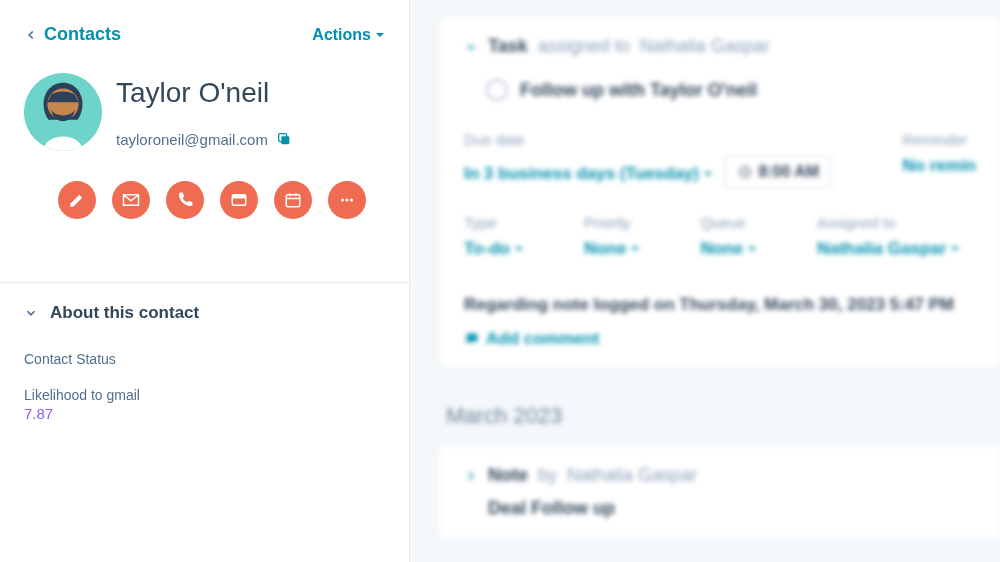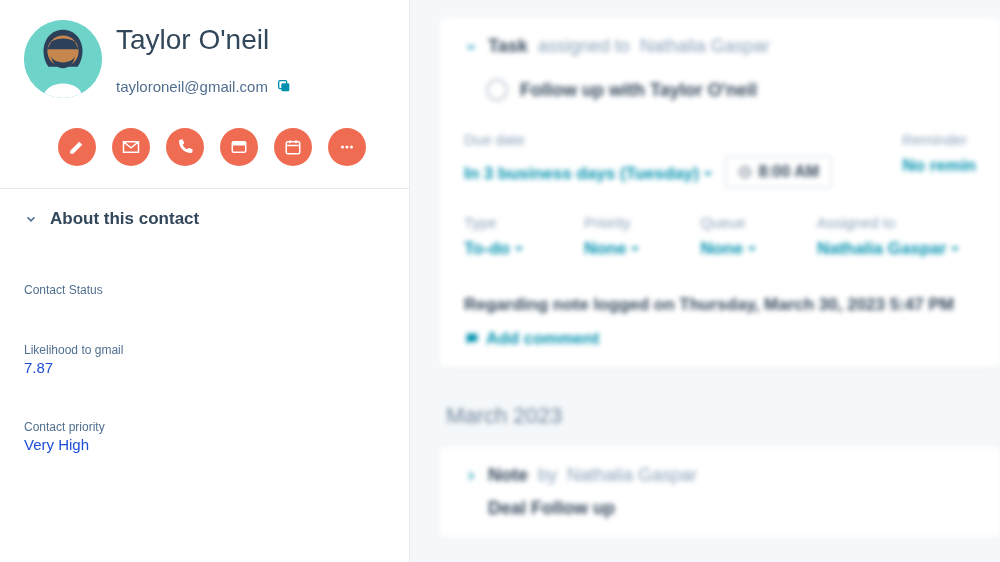--- a/index.html
+++ b/index.html
@@ -11,26 +11,26 @@
   .contact-card { display: flex; gap: 14px; padding: 20px 24px 18px 24px; align-items: center; }
   .avatar { width: 78px; height: 78px; border-radius: 50%; background: #6ed4ca; position: relative; overflow: hidden; flex-shrink: 0; }
   .avatar svg { width: 100%; height: 100%; }
   .contact-info h1 { font-size: 28px; font-weight: 400; color: #33475b; margin-bottom: 12px; }
   .email-row { display: flex; align-items: center; gap: 8px; margin-top: 22px; }
   .email-row span { color: #516f90; font-size: 15px; }
   .copy-icon { width: 16px; height: 16px; color: #0091ae; cursor: pointer; }
   .action-circles { display: flex; gap: 16px; padding: 12px 24px 22px 58px; }
   .circle { width: 38px; height: 38px; border-radius: 50%; background: #ef6b51; display: flex; align-items: center; justify-content: center; color: #fff; cursor: pointer; }
   .circle svg { width: 18px; height: 18px; fill: #fff; }
-  .section-hdr { display: flex; align-items: center; gap: 12px; padding: 20px 24px; border-top: 1px solid #eaeaea; cursor: pointer; }
+  .section-hdr { display: flex; align-items: center; gap: 12px; padding: 20px 24px; border-top: 1px solid #eaeaea; cursor: pointer; margin-top: 41px; }
   .section-hdr h2 { font-size: 17px; font-weight: 700; color: #33475b; }
   .chev { width: 14px; height: 14px; color: #516f90; }
   .fields { padding: 8px 24px 24px 24px; display: flex; flex-direction: column; gap: 18px; }
-  .field-label { font-size: 12px; color: #516f90; margin-bottom: 2px; margin-top: 26px; }
-  .field-value { font-size: 15px; color: #1d4ed8; }
+  .field-label { font-size: 14px; color: #516f90; margin-bottom: 2px; }
+  .field-value { font-size: 15px; color: #8b5cf6; }
   
   .main { flex: 1; padding: 18px 0 0 30px; filter: blur(2.5px); color: #89a0b8; }
   .task-card { background: #fff; border-radius: 6px; padding: 18px 24px; box-shadow: 0 1px 3px rgba(0,0,0,0.05); margin-bottom: 28px; }
   .task-header { display: flex; align-items: center; gap: 10px; font-size: 18px; margin-bottom: 16px; }
   .task-header .b { color: #33475b; font-weight: 700; }
   .task-title-row { display: flex; align-items: center; gap: 12px; font-size: 18px; color: #33475b; font-weight: 600; padding: 6px 0 22px 22px; }
   .task-row { display: flex; gap: 60px; padding: 8px 0 18px 0; }
   .task-col .lbl { font-size: 15px; color: #89a0b8; margin-bottom: 8px; }
   .task-col .val { font-size: 17px; color: #0091ae; font-weight: 700; display: flex; align-items: center; gap: 4px; }
   .time-box { display: inline-flex; align-items: center; gap: 6px; border: 1px solid #cbd6e2; padding: 6px 12px; border-radius: 3px; color: #33475b; font-weight: 600; margin-left: 8px;}
@@ -40,20 +40,34 @@
   .note-card { background: #fff; border-radius: 6px; padding: 18px 24px; }
   .note-hdr { display: flex; align-items: center; gap: 10px; font-size: 18px; margin-bottom: 12px;}
   .note-hdr .b { color: #33475b; font-weight: 700; }
   .tri { color: #0091ae; }
   .circle-empty { width:22px; height:22px; border:2px solid #bfcad6; border-radius:50%; }
 </style>
 </head>
 <body>
 
 <div class="sidebar">
+  <div class="sidebar-header">
+    <div class="back-btn">
+      <svg class="chev" viewBox="0 0 24 24" fill="none" stroke="currentColor" stroke-width="3">
+          <polyline points="15 18 9 12 15 6"></polyline>
+        </svg>
+      <span>Contacts</span>
+    </div>
+    <div class="actions-btn">
+      <span>Actions</span>
+      <svg width="10" height="10" viewBox="0 0 10 10">
+          <path d="M1 3 L5 7 L9 3 Z" fill="currentColor"></path>
+        </svg>
+    </div>
+  </div>
 
   <div class="contact-card">
     <div class="avatar">
       <svg viewBox="0 0 80 80">
         <circle cx="40" cy="40" r="40" fill="#6ed4ca"></circle>
         <path d="M40 10 C 52 10 60 20 60 32 C 60 38 58 44 55 48 L 25 48 C 22 44 20 38 20 32 C 20 20 28 10 40 10 Z" fill="#2d4059"></path>
         <circle cx="40" cy="32" r="16" fill="#c6874f"></circle>
         <path d="M28 36 C 28 46 52 46 52 36 C 52 54 28 54 28 36 Z" fill="#2d4059"></path>
         <path d="M20 80 C 20 60 60 60 60 80 Z" fill="#ffffff"></path>
         <path d="M24 30 L 56 30 L 52 22 C 45 18 35 18 28 22 Z" fill="#2d4059"></path>
@@ -118,24 +132,20 @@
   </div>
 
   <div class="fields">
     <div>
       <div class="field-label">Contact Status</div>
       <div class="field-value"></div>
     </div>
     <div>
       <div class="field-label">Likelihood to gmail</div>
       <div class="field-value">7.87</div>
-    </div>
-    <div>
-      <div class="field-label">Contact priority</div>
-      <div class="field-value">Very High</div>
     </div>
   </div>
 </div>
 
 <div class="main">
   <div class="task-card">
     <div class="task-header">
       <svg class="tri" width="14" height="14" viewBox="0 0 24 24" fill="none" stroke="currentColor" stroke-width="3">
           <polyline points="6 9 12 15 18 9"></polyline>
         </svg>

